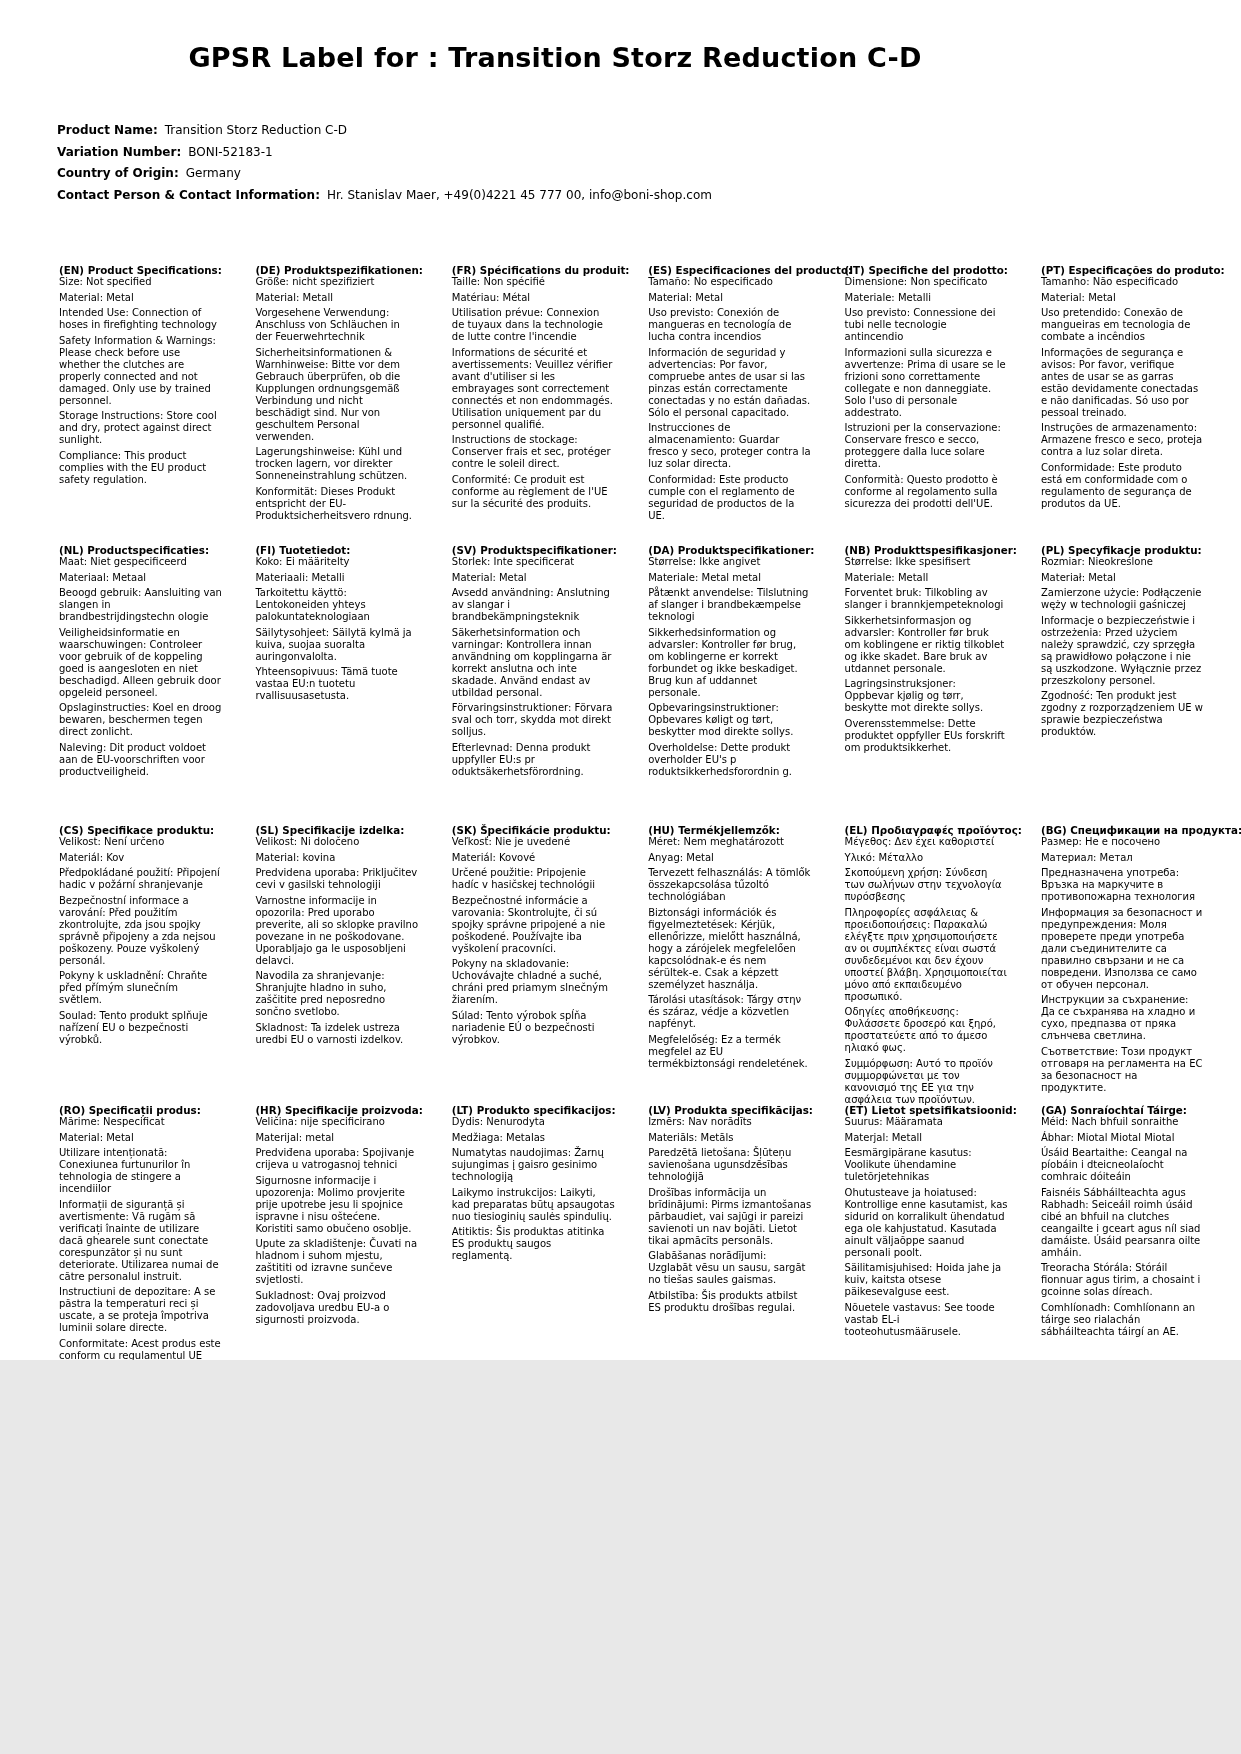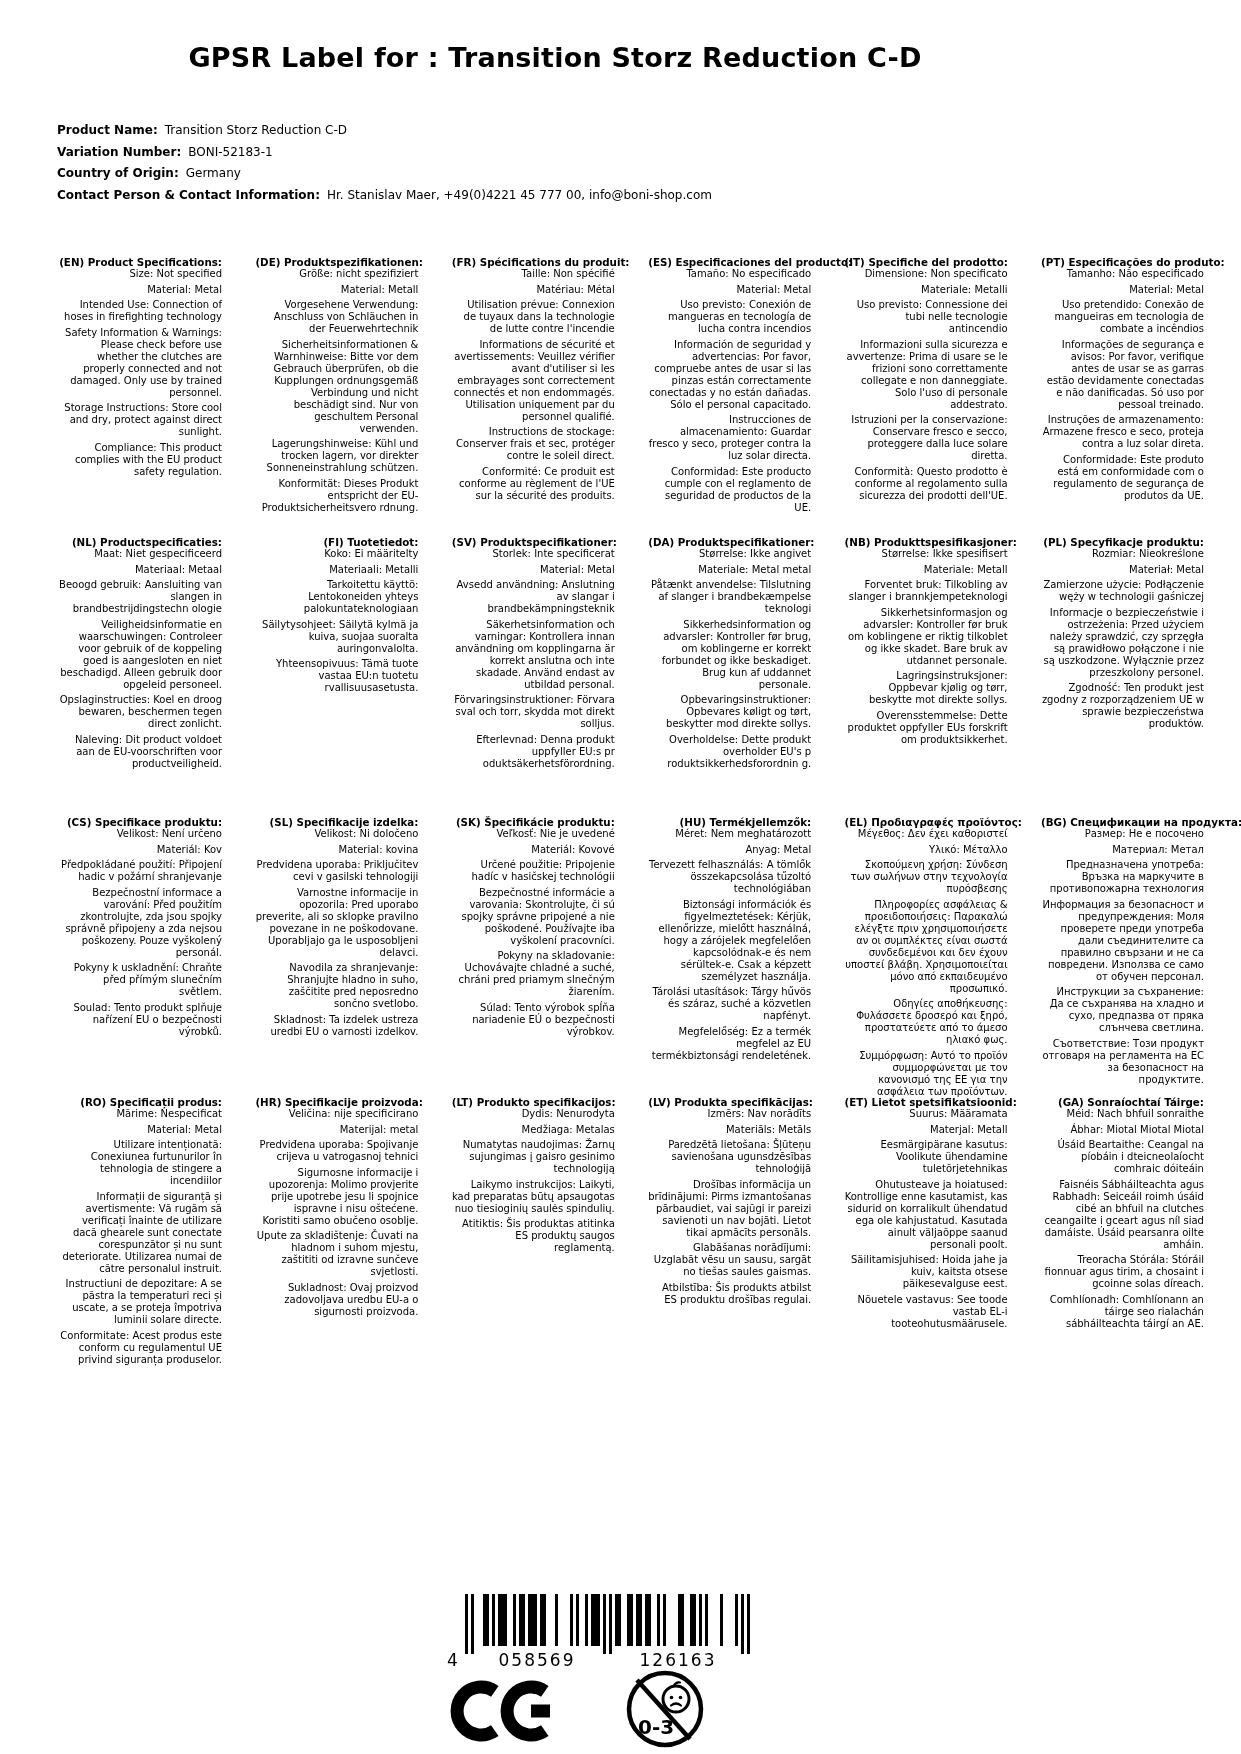--- a/index.html
+++ b/index.html
@@ -1,25 +1,25 @@
 <!DOCTYPE html>
 <html><head>
 <meta charset="utf-8">
 <style>
   html,body{margin:0;padding:0;background:#e8e8e8;}
-  .page{position:relative;width:1241px;height:1754px;background:#ffffff;margin:0 auto;
+  .page{position:relative;width:1241px;height:1360px;background:#ffffff;margin:0 auto;
         font-family:"DejaVu Sans","Liberation Sans",sans-serif;color:#000;overflow:hidden;}
   .title{position:absolute;top:42px;left:0;width:1110px;text-align:center;
          font-size:27px;font-weight:bold;letter-spacing:.2px;}
   .product-info{position:absolute;left:57px;top:120px;font-size:12px;line-height:21.6px;}
   .pi-row{white-space:nowrap;}
   .pi-label{font-weight:bold;}
   .pi-value{margin-left:7px;}
-  .blocks-grid{position:absolute;left:59px;top:256px;display:grid;
-               grid-template-columns:repeat(6,196.4px);grid-auto-rows:280px;text-align:right;}
+  .blocks-grid{position:absolute;left:59px;top:264px;display:grid;
+               grid-template-columns:repeat(6,196.4px);grid-auto-rows:280px;}
   .block{width:163px;font-size:10px;line-height:12px;overflow:visible;}
   .block-heading{font-weight:bold;font-size:10.3px;white-space:nowrap;margin:0;}
   .block-body p{margin:0 0 3.5px 0;}
   .bottom-marks svg{position:absolute;}
   .bc-digit{font-family:"DejaVu Sans","Liberation Sans",sans-serif;font-size:17px;}
 </style>
 </head>
 <body>
 
 <div class="page">
@@ -217,21 +217,21 @@
         </div>
   </div>
 
   <div class="block">
     <div class="block-heading">(HU) Termékjellemzők:</div>
     <div class="block-body">
           <p>Méret: Nem meghatározott</p>
           <p>Anyag: Metal</p>
           <p>Tervezett felhasználás: A tömlők összekapcsolása tűzoltó technológiában</p>
           <p>Biztonsági információk és figyelmeztetések: Kérjük, ellenőrizze, mielőtt használná, hogy a zárójelek megfelelően kapcsolódnak-e és nem sérültek-e. Csak a képzett személyzet használja.</p>
-          <p>Tárolási utasítások: Tárgy hűvös és száraz, suché a közvetlen napfényt.</p>
+          <p>Tárolási utasítások: Tárgy στην és száraz, védje a közvetlen napfényt.</p>
           <p>Megfelelőség: Ez a termék megfelel az EU termékbiztonsági rendeletének.</p>
         </div>
   </div>
 
   <div class="block">
     <div class="block-heading">(EL) Προδιαγραφές προϊόντος:</div>
     <div class="block-body">
           <p>Μέγεθος: Δεν έχει καθοριστεί</p>
           <p>Υλικό: Μέταλλο</p>
           <p>Σκοπούμενη χρήση: Σύνδεση των σωλήνων στην τεχνολογία πυρόσβεσης</p>

